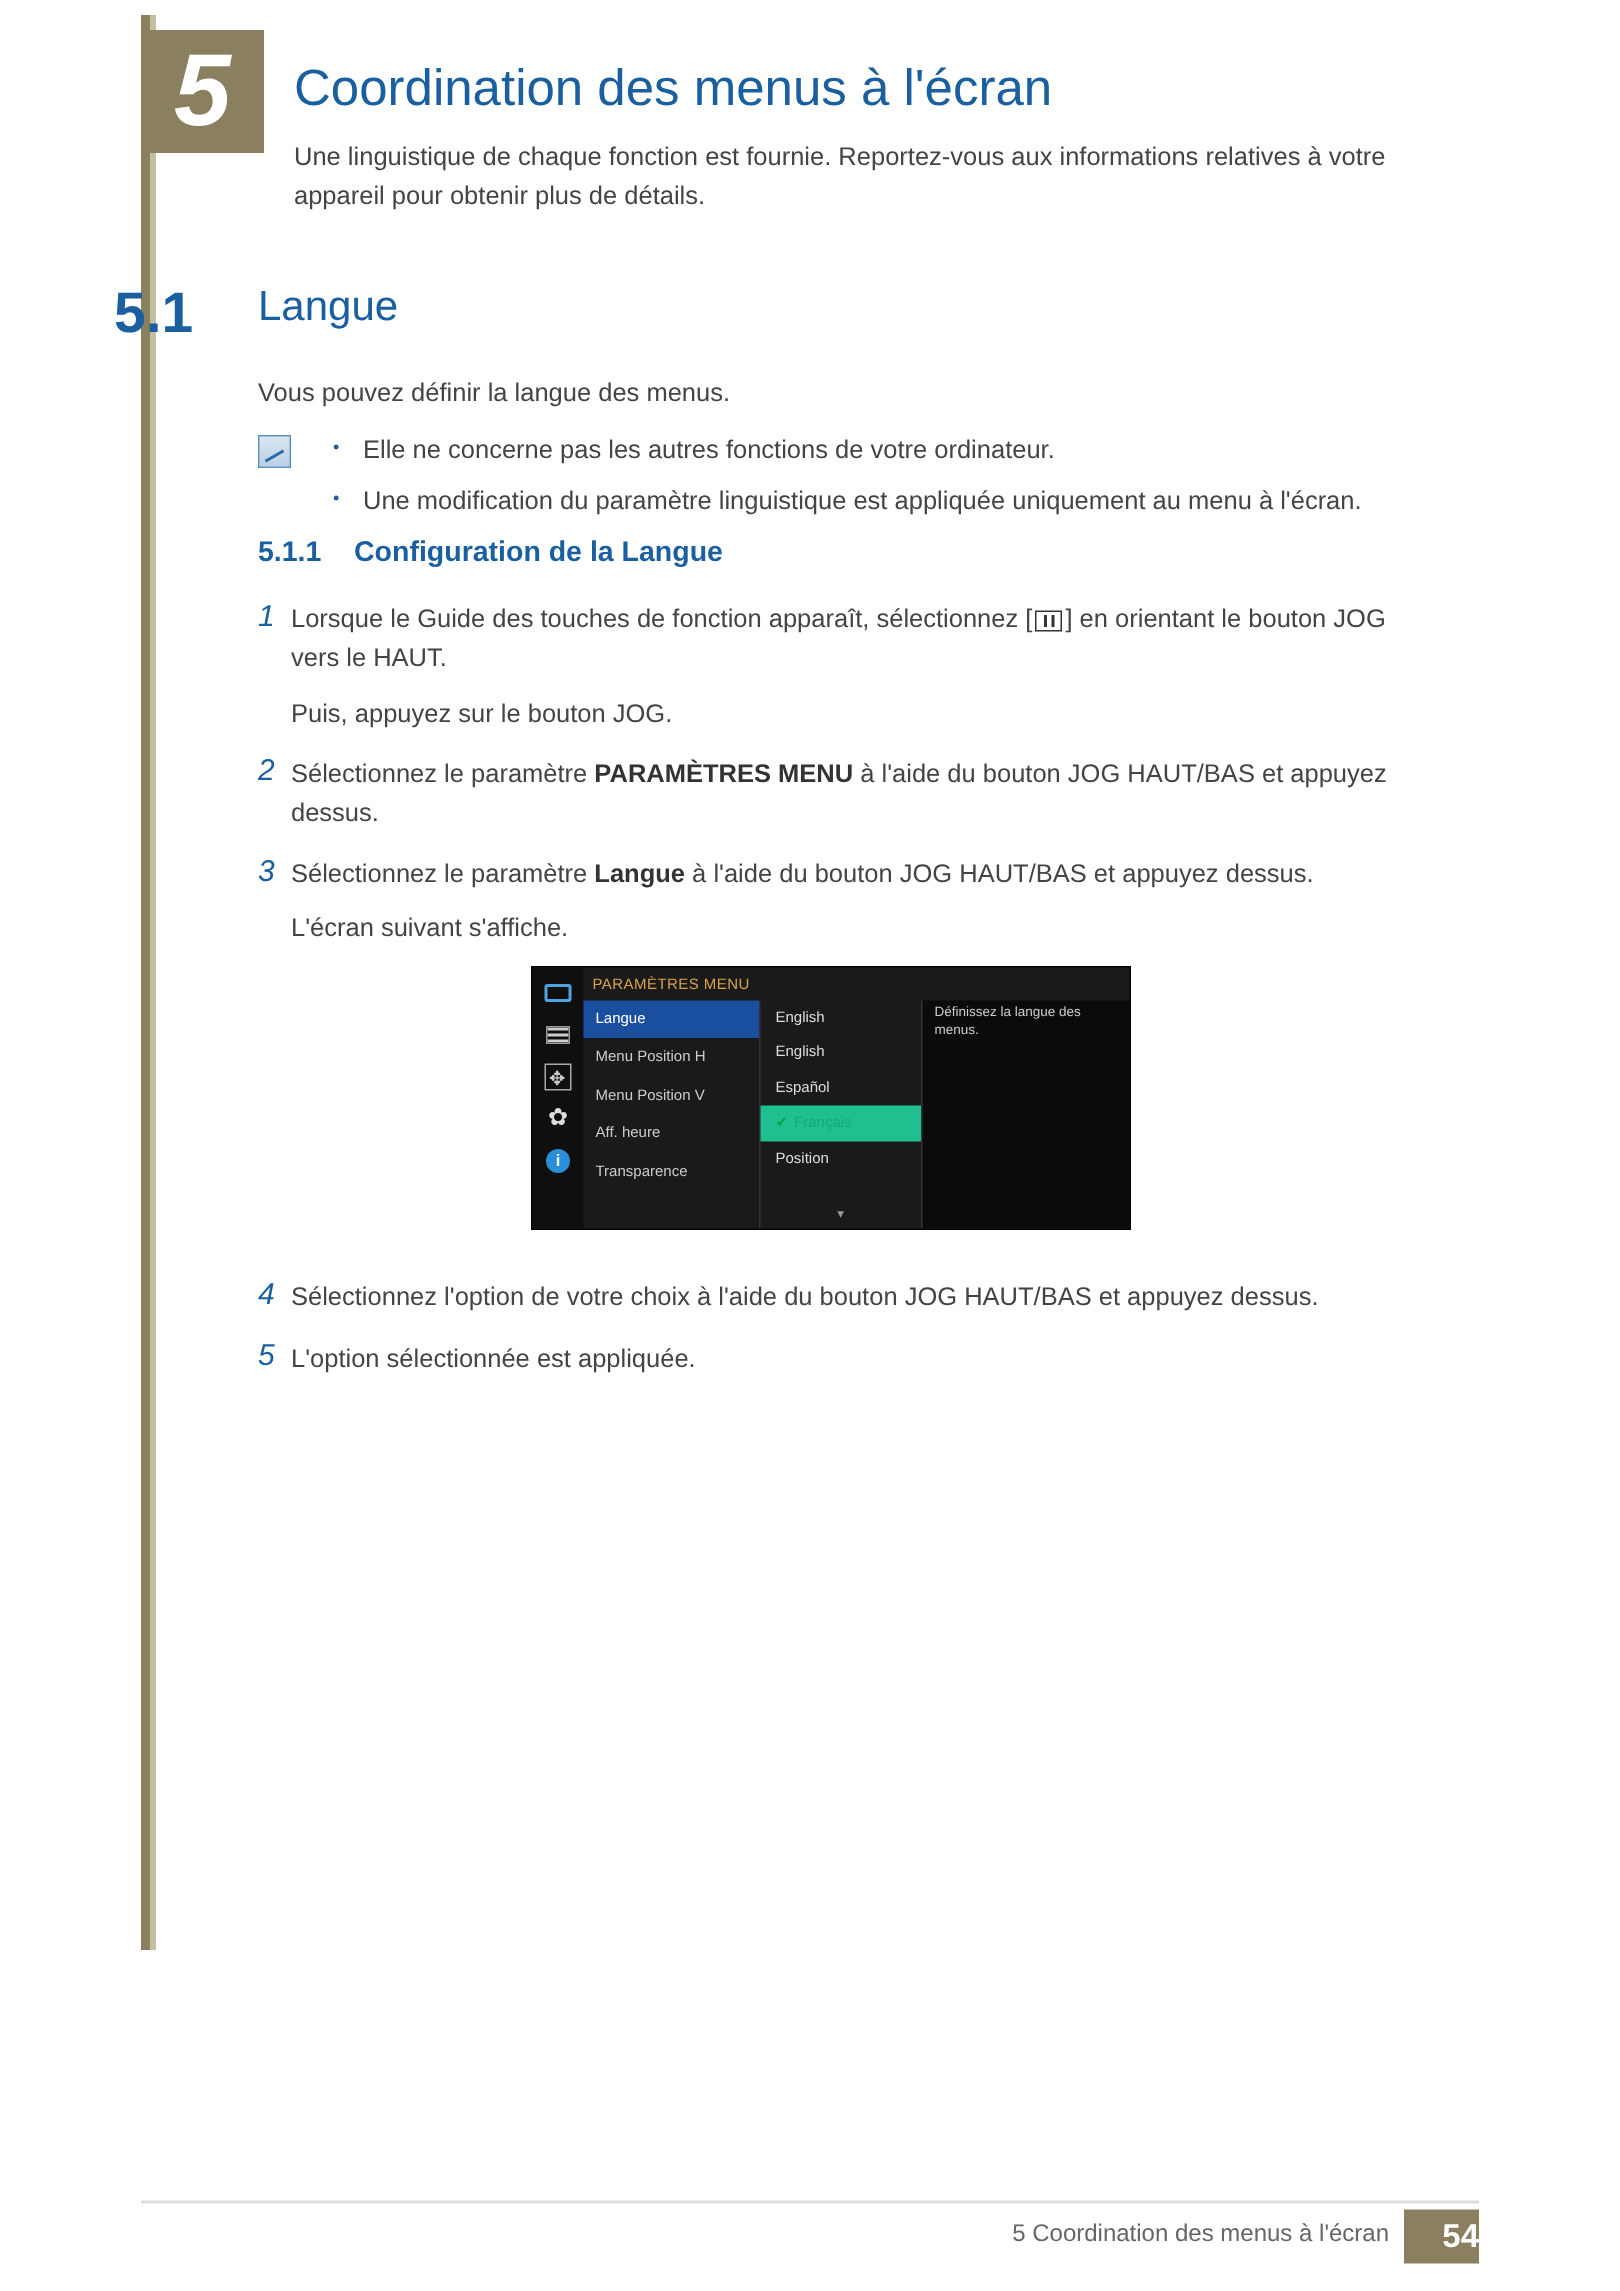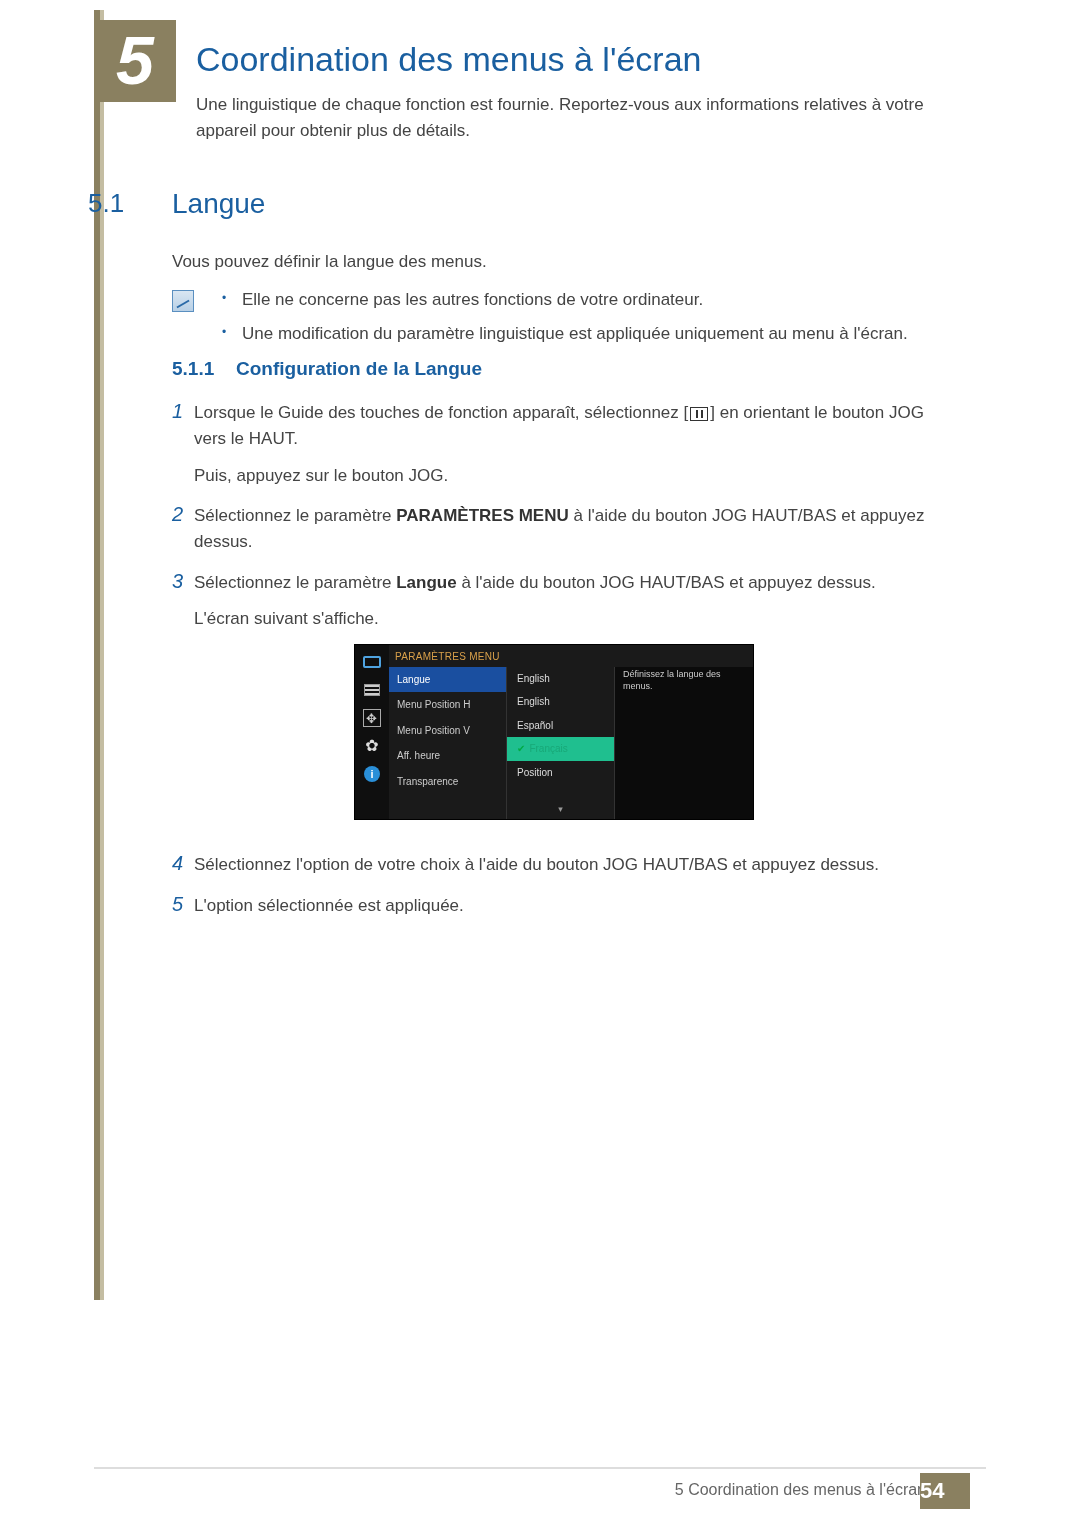--- a/index.html
+++ b/index.html
@@ -44,24 +44,24 @@
   .chapter-desc {
     position: absolute;
     left: 196px; top: 92px;
     width: 730px;
     color: #444;
     font-size: 17px;
     line-height: 1.55;
   }
   .sec-num {
     position: absolute;
-    left: 88px; top: 188px;
-    color: #1a5fa0;
-    font-size: 26px;
-    font-weight: 400;
+    left: 76px; top: 188px;
+    color: #1a5fa0;
+    font-size: 38px;
+    font-weight: 700;
   }
   .sec-title {
     position: absolute;
     left: 172px; top: 188px;
     color: #1a5fa0;
     font-size: 28px;
     font-weight: 500;
   }
   .sec-intro {
     position: absolute;
@@ -175,25 +175,25 @@
     position: absolute;
     left: 94px; bottom: 58px; right: 94px; height: 2px; background: #ddd;
   }
   .footer-text {
     position: absolute;
     right: 154px; bottom: 28px;
     font-size: 16px; color: #666;
   }
   .footer-page {
     position: absolute;
-    right: 110px; bottom: 18px;
+    right: 94px; bottom: 18px;
     width: 50px; height: 36px;
     background: #8a8060; color: #fff;
     font-size: 22px; font-weight: bold;
-    text-align: left; line-height: 36px;
+    text-align: right; line-height: 36px;
   }
 </style>
 </head>
 <body>
 
 <div class="page">
 
   <div class="side-bar"></div>
   <div class="side-bar-wide"></div>
 

